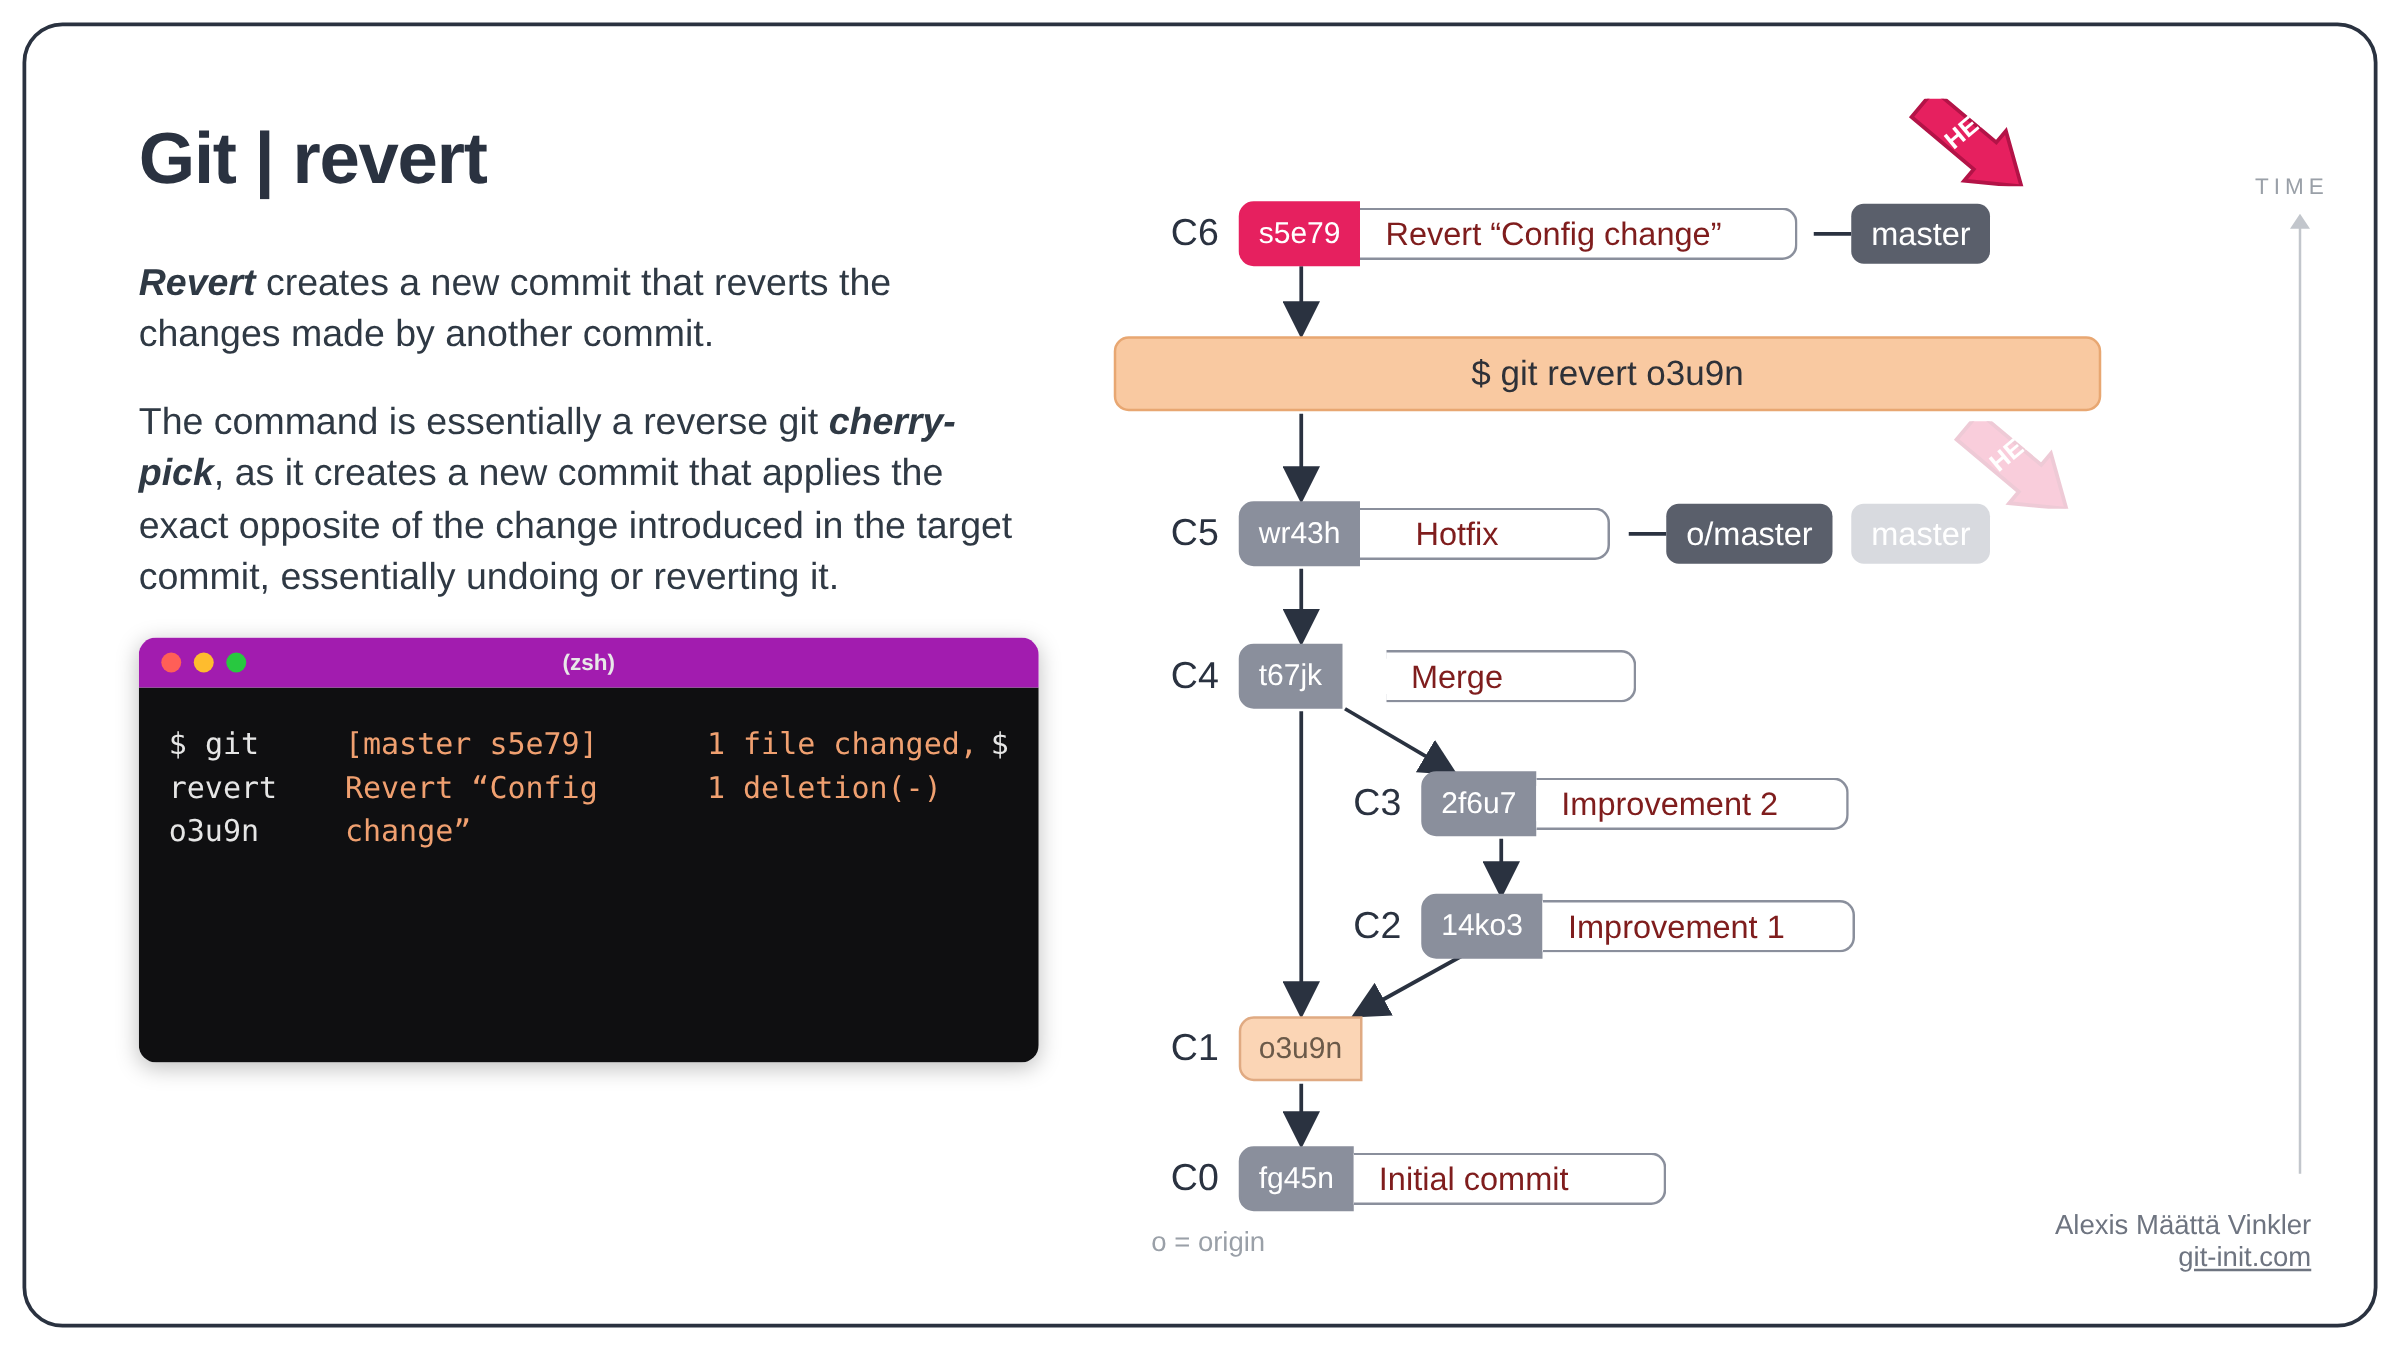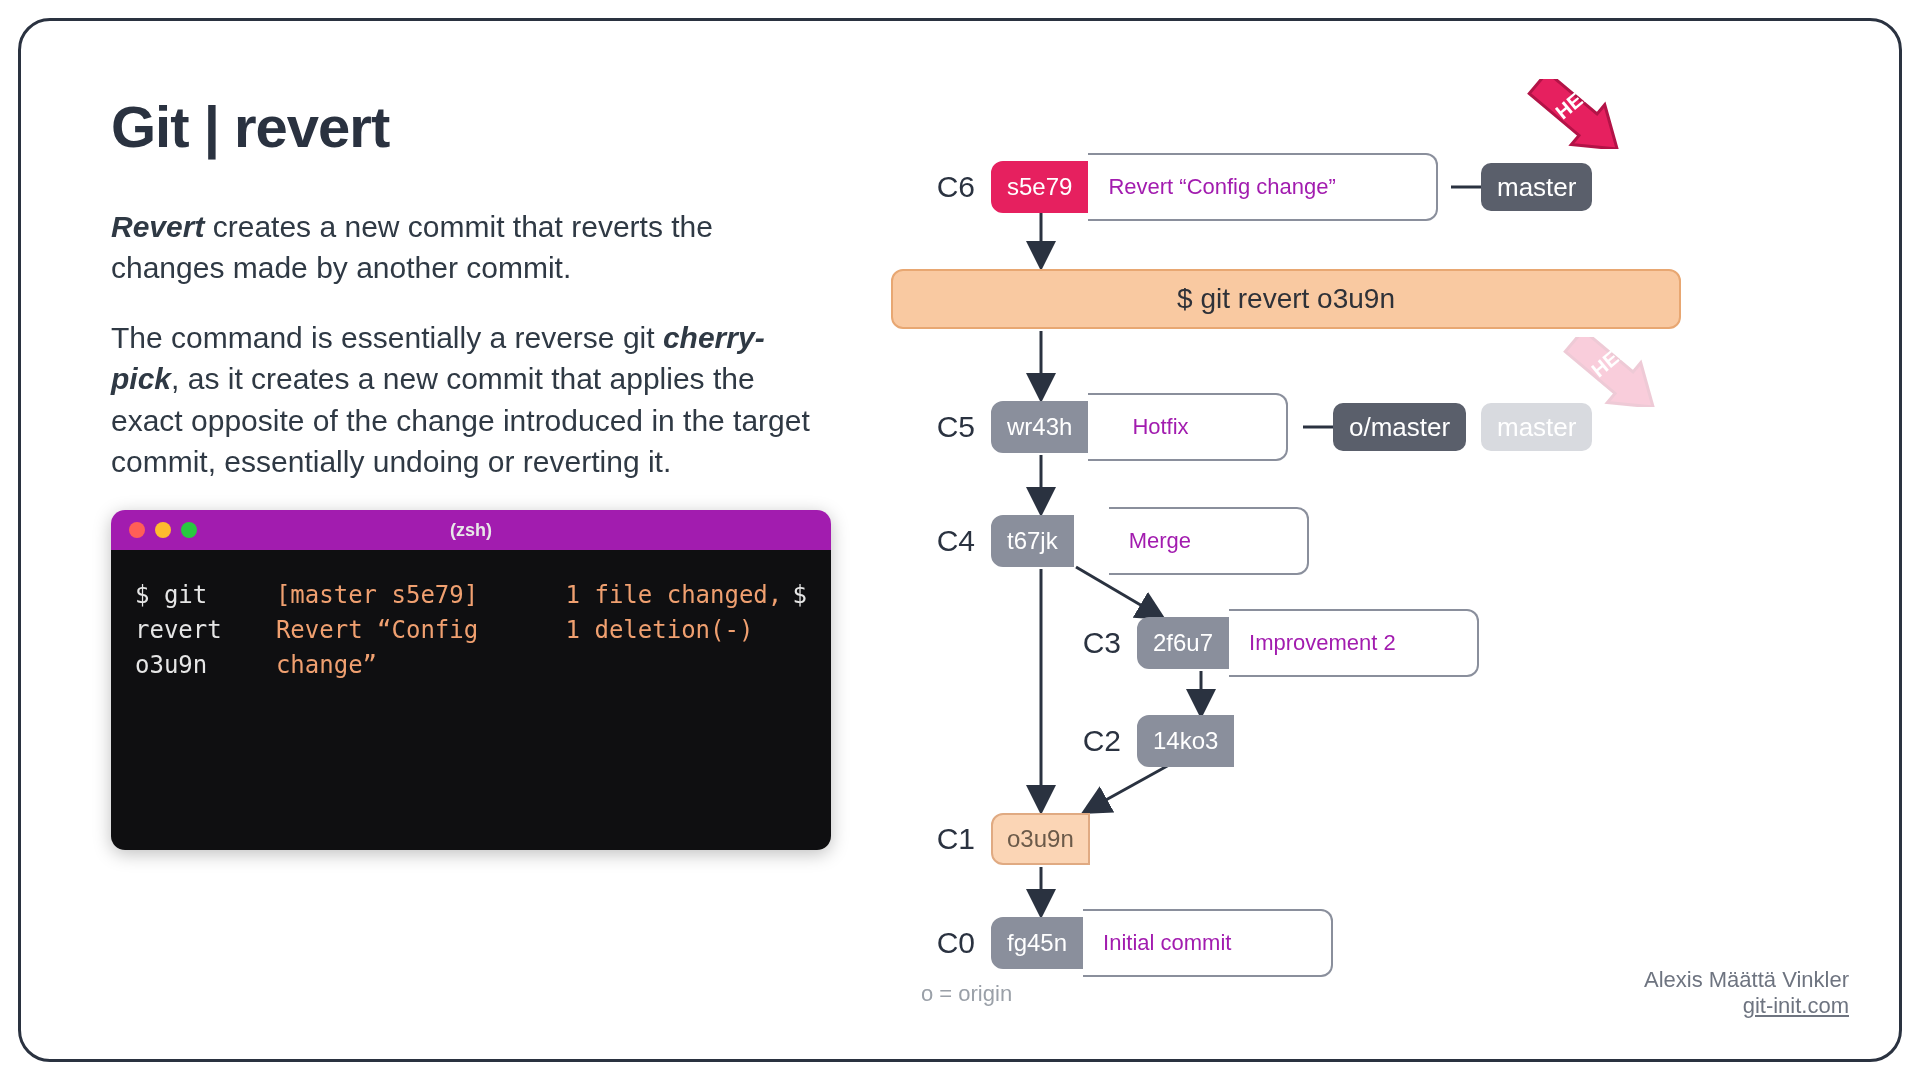--- a/index.html
+++ b/index.html
@@ -105,26 +105,26 @@
   border-radius: 12px 0 0 12px;
   border: 2px solid #8a8f9c;
   font-family: -apple-system, sans-serif;
 }
 .hash.pink { background:#e6205f; border-color:#e6205f; }
 .hash.peach { background:#fbd5b5; border-color:#e0aa82; color:#6b5a49; }
 .msg {
   background:#fff;
   border: 2px solid #8a8f9c;
   border-left: none;
-  height: 68px;
+  height: 42px;
   display:flex;
   align-items:center;
   padding: 0 20px;
-  font-size: 22px;
-  color:#a21caf;
+  font-size: 26px;
+  color:#7f1d1d;
   border-radius: 0 12px 12px 0;
 }
 
 .branchtag {
   position:absolute;
   background:#5a5f6b;
   color:#fff;
   font-size:26px;
   padding: 6px 16px;
   border-radius:10px;
@@ -306,35 +306,41 @@
 
     <div class="commit" style="left:146px; top:476px;">
       <div class="clabel">C3</div>
       <div class="hash">2f6u7</div>
       <div class="msg" style="width:250px;">Improvement 2</div>
     </div>
 
     <div class="commit" style="left:146px; top:574px;">
       <div class="clabel">C2</div>
       <div class="hash">14ko3</div>
+      <div class="msg" style="width:250px;">Improvement 1</div>
     </div>
 
     <div class="commit" style="left:0; top:672px;">
       <div class="clabel">C1</div>
       <div class="hash peach">o3u9n</div>
     </div>
 
     <div class="commit" style="left:0; top:776px;">
       <div class="clabel">C0</div>
       <div class="hash">fg45n</div>
       <div class="msg" style="width:250px;">Initial commit</div>
     </div>
 
   </div>
 
+  <div class="timeaxis">
+    <div class="lbl">TIME</div>
+    <div class="arrowup"></div>
+    <div class="line"></div>
+  </div>
 
   <div class="legend" style="left:900px; bottom:52px;">o = origin</div>
 
   <div class="credit">
     <div>Alexis Määttä Vinkler</div>
     <div class="u">git-init.com</div>
   </div>
 
 </div>
 

